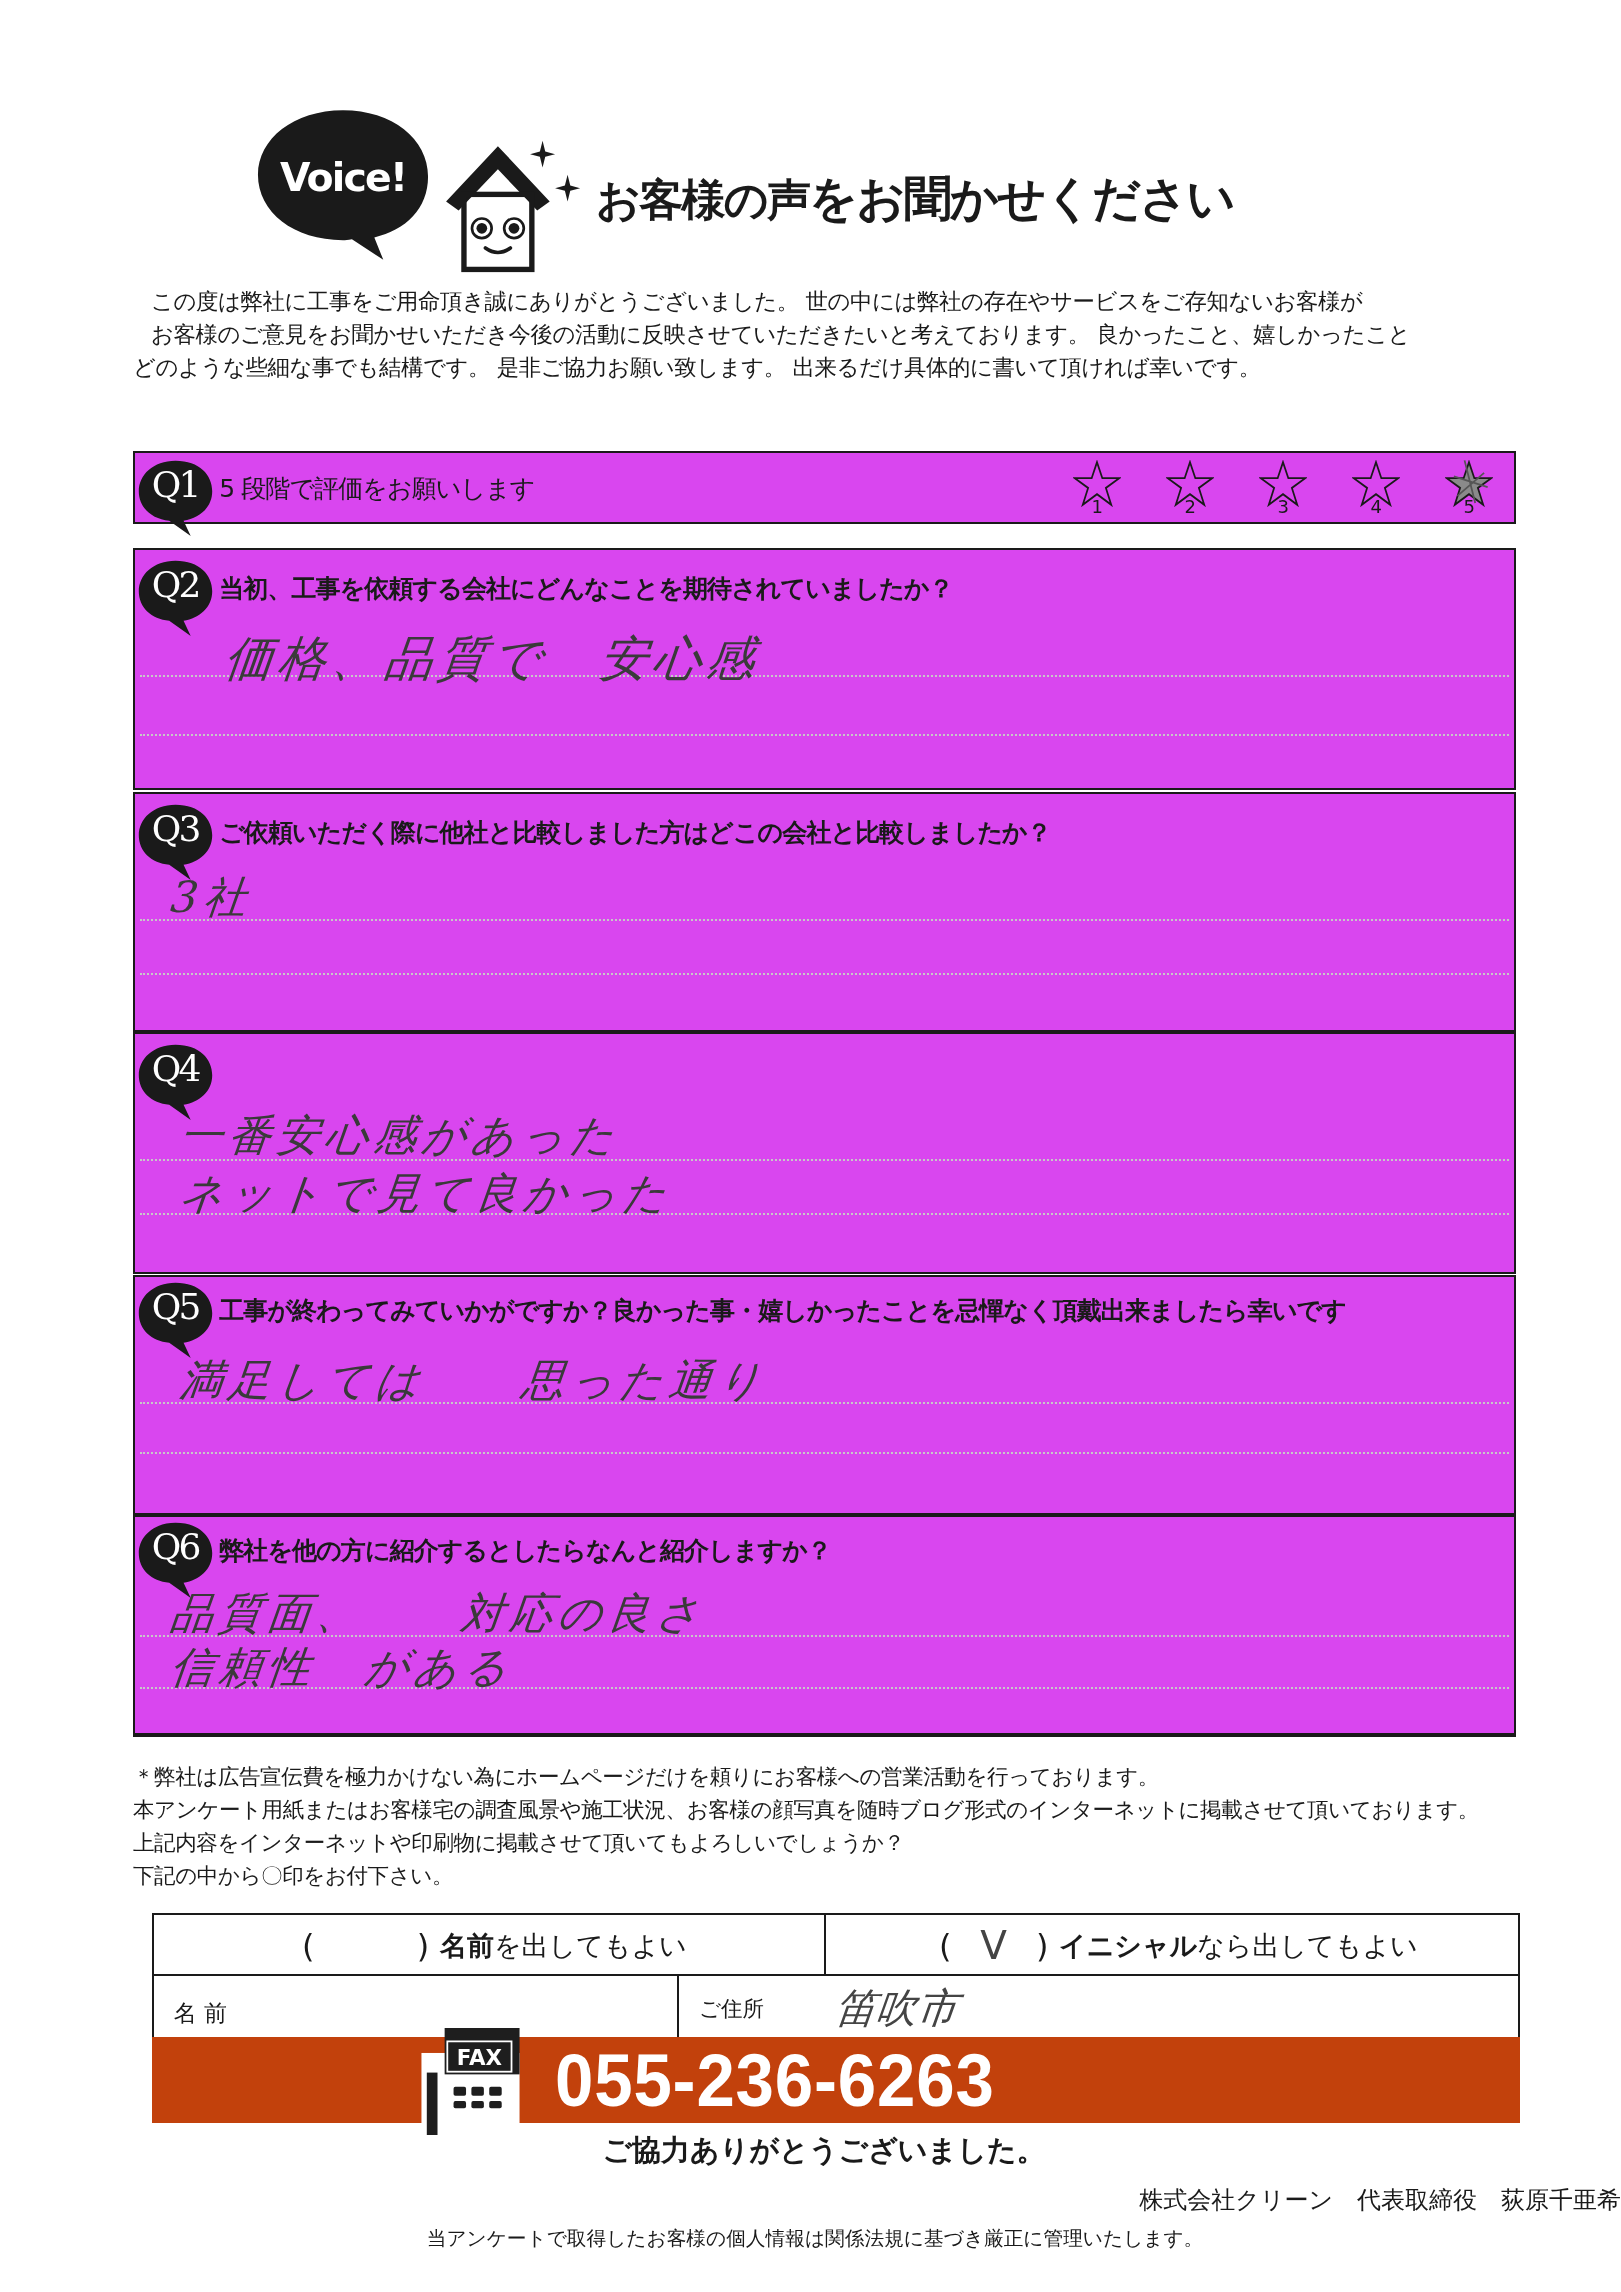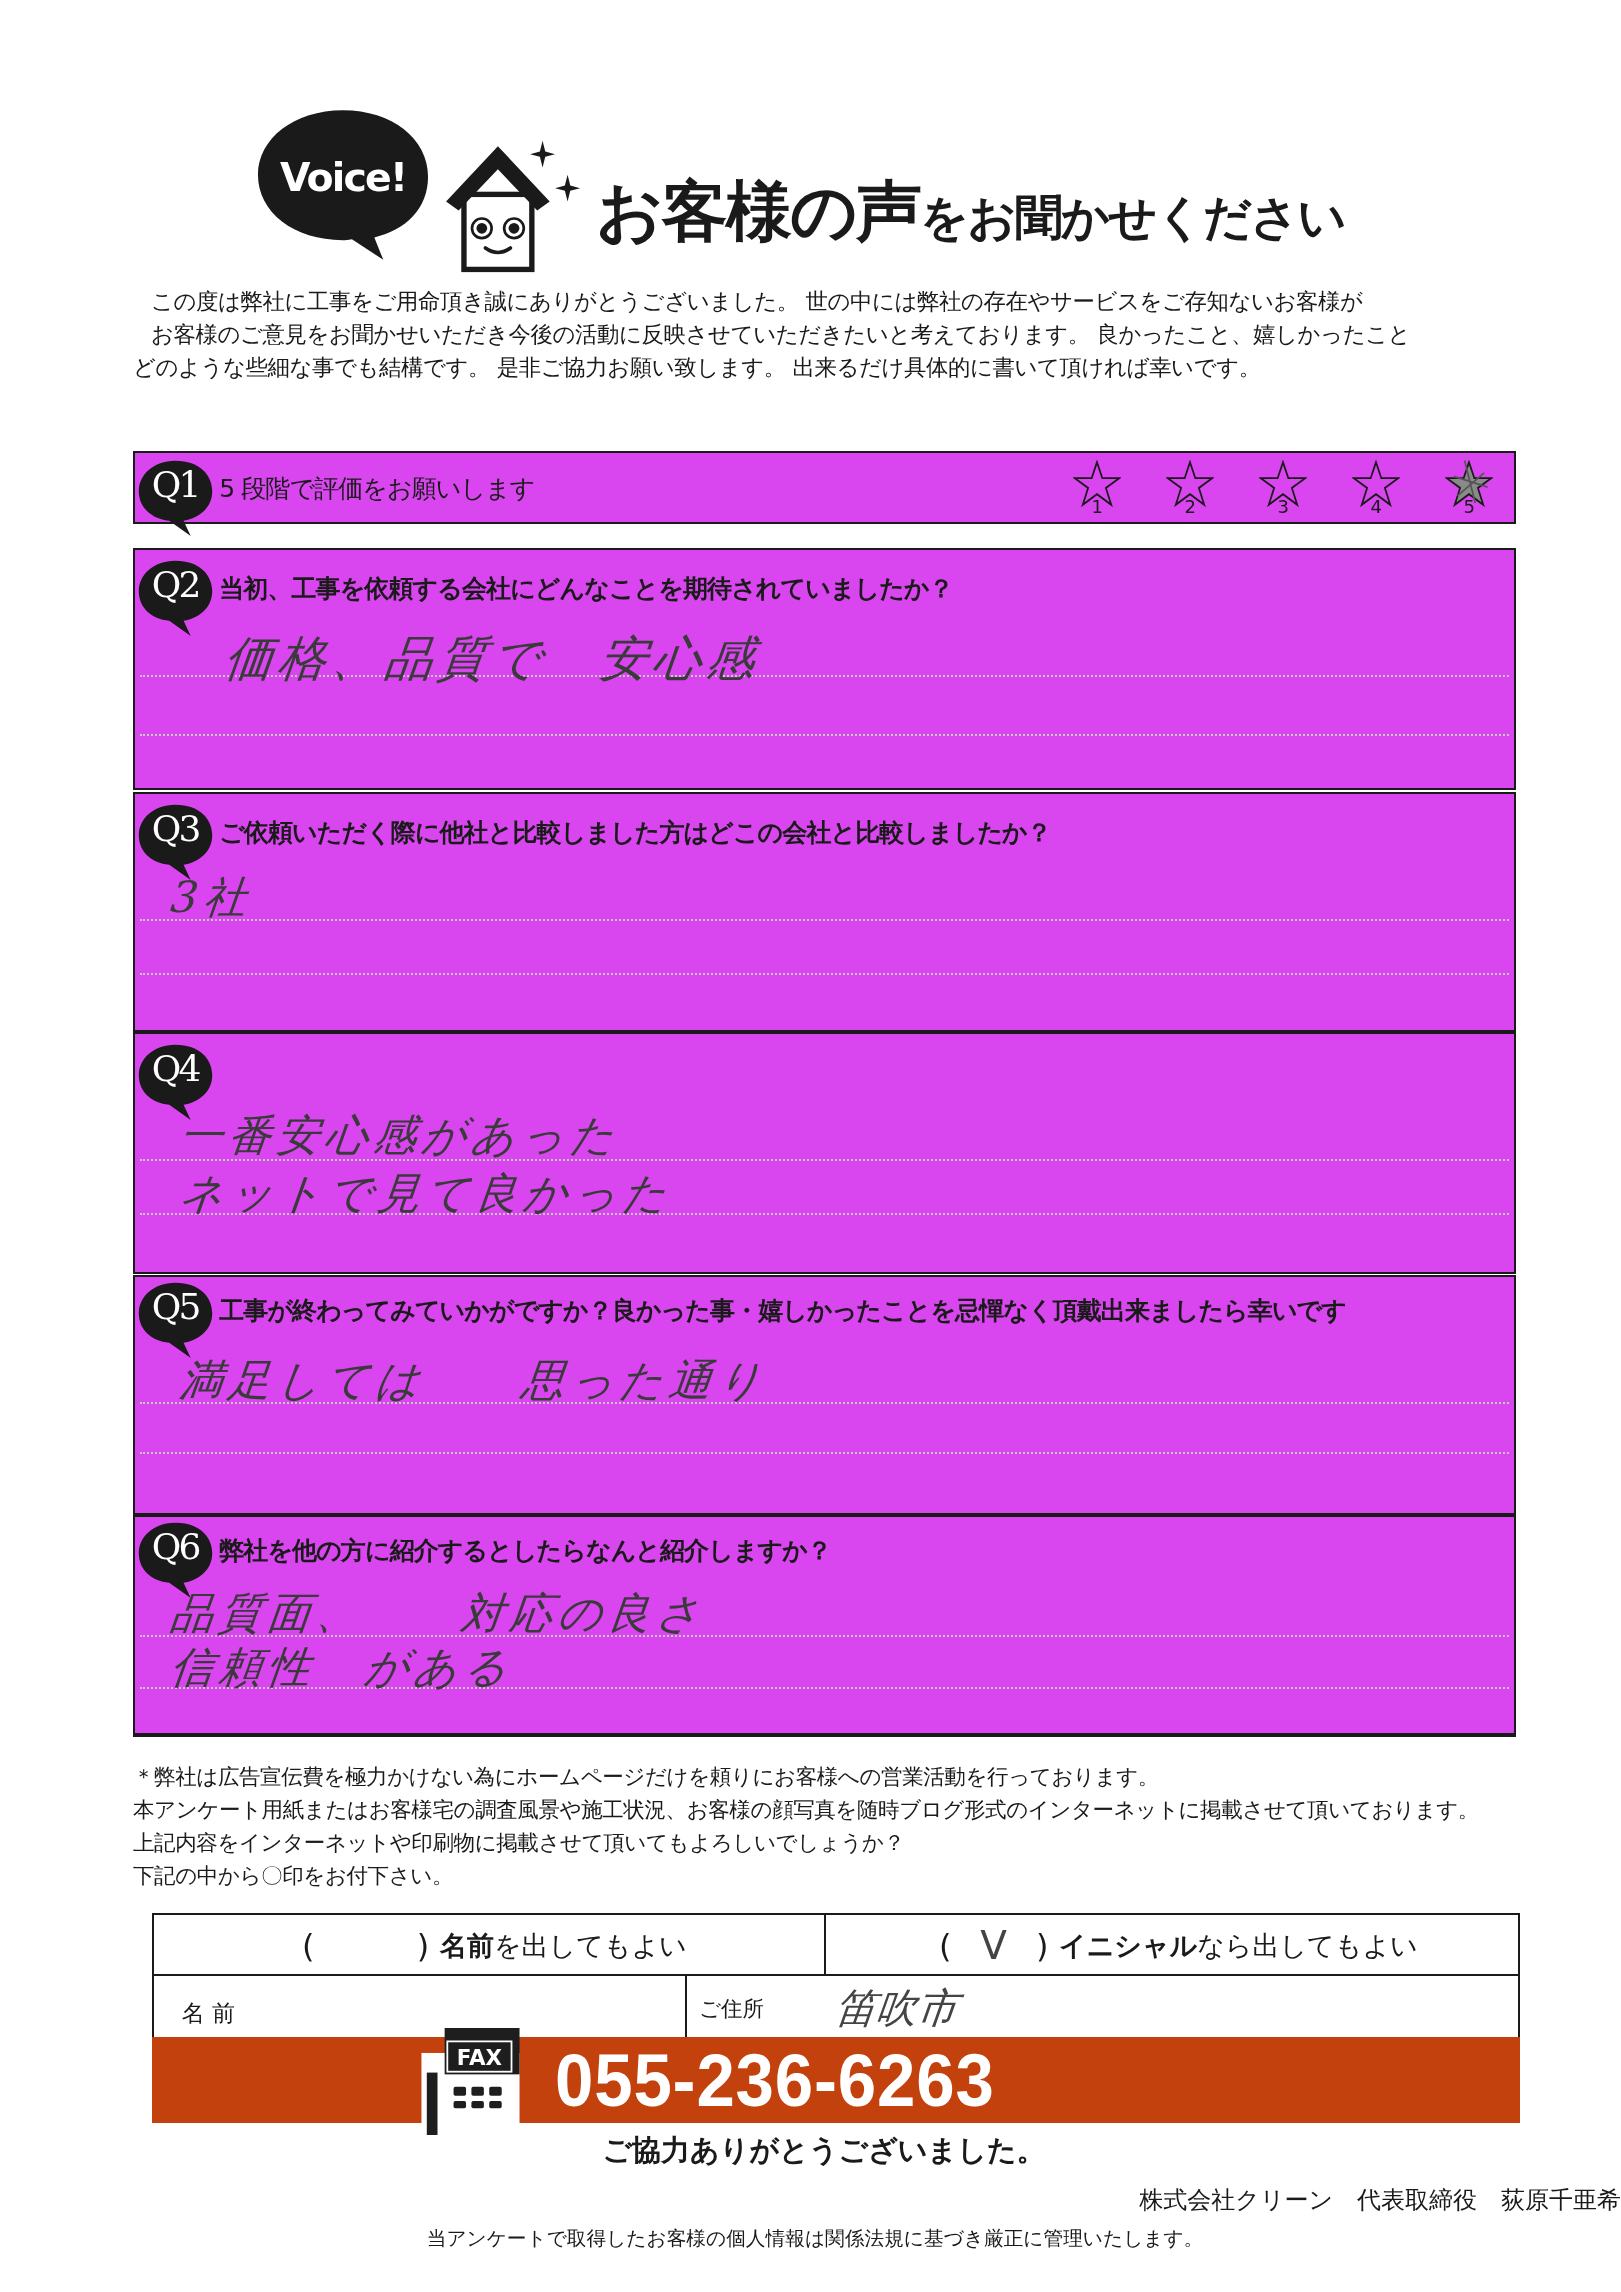--- a/index.html
+++ b/index.html
@@ -16,21 +16,21 @@
       position: absolute; left: 7.2px; top: 0; width: 188px; height: 157px;
     }
     .voice-bubble svg { width: 100%; height: 100%; }
     .house-icon { position: absolute; left: 202px; top: 36px; width: 148px; height: 134px; }
     .house-icon svg { width: 100%; height: 100%; }
     .title {
       position: absolute; left: 354px; top: 64px;
       font-family: "DejaVu Sans", sans-serif; font-weight: bold;
       white-space: nowrap; letter-spacing: -1.8px;
     }
-    .title .big { font-size: 66px; margin-top: 37px; }
+    .title .big { font-size: 44px; margin-top: 37px; }
     .title .small { font-size: 48px; }
     
     .intro {
       position: absolute; left: 133px; top: 285px; width: 1397px;
       font-size: 22.4px; line-height: 33px; letter-spacing: -0.4px;
       font-family: "DejaVu Sans", sans-serif;
     }
     .intro p { white-space: nowrap; }
     .intro p.indent { padding-left: 18px; }
     
@@ -84,21 +84,21 @@
     }
     .perm-row1 { position: absolute; left: 0; top: 0; width: 100%; height: 61px; border-bottom: 2.7px solid #1a1a1a; }
     .perm-cell { position: absolute; top: 0; height: 61px; display: flex; align-items: center; justify-content: center; font-size: 27px; }
     .perm-cell.left { left: 0; width: 672px; border-right: 2.7px solid #1a1a1a; }
     .perm-cell.right { left: 672px; width: 694px; }
     .paren { font-size: 32px; padding: 0 10.7px; }
     .paren-mark { display: inline-block; width: 63px; text-align: center; font-size: 39px; font-family: "DejaVu Sans", sans-serif; color: #444; }
     .paren-empty { display: inline-block; width: 81px; }
     .b { font-weight: bold; }
     .perm-row2 { position: absolute; left: 0; top: 61px; width: 100%; height: 63px; }
-    .perm-name { position: absolute; left: 8px; top: 0; width: 525px; height: 63px; border-right: 2.7px solid #1a1a1a; font-size: 23px; padding: 21.5px 0 0 19.7px; }
+    .perm-name { position: absolute; left: 0; top: 0; width: 525px; height: 63px; border-right: 2.7px solid #1a1a1a; font-size: 23px; padding: 21.5px 0 0 19.7px; }
     .perm-addr-label { position: absolute; left: 545px; top: 18px; font-size: 21.5px; }
     .perm-addr-val { position: absolute; left: 681px; top: 5.4px; font-size: 41px; font-family: "DejaVu Serif", serif; font-style: italic; color: #444; transform: skewX(-6deg); }
     
     .faxbar {
       position: absolute; left: 152px; top: 2037px; width: 1368px; height: 86px;
       background: #c2410c;
     }
     .fax-icon { position: absolute; left: 269px; top: -9px; width: 99px; height: 107px; }
     .fax-icon svg { width: 100%; height: 100%; }
     .fax-number {

